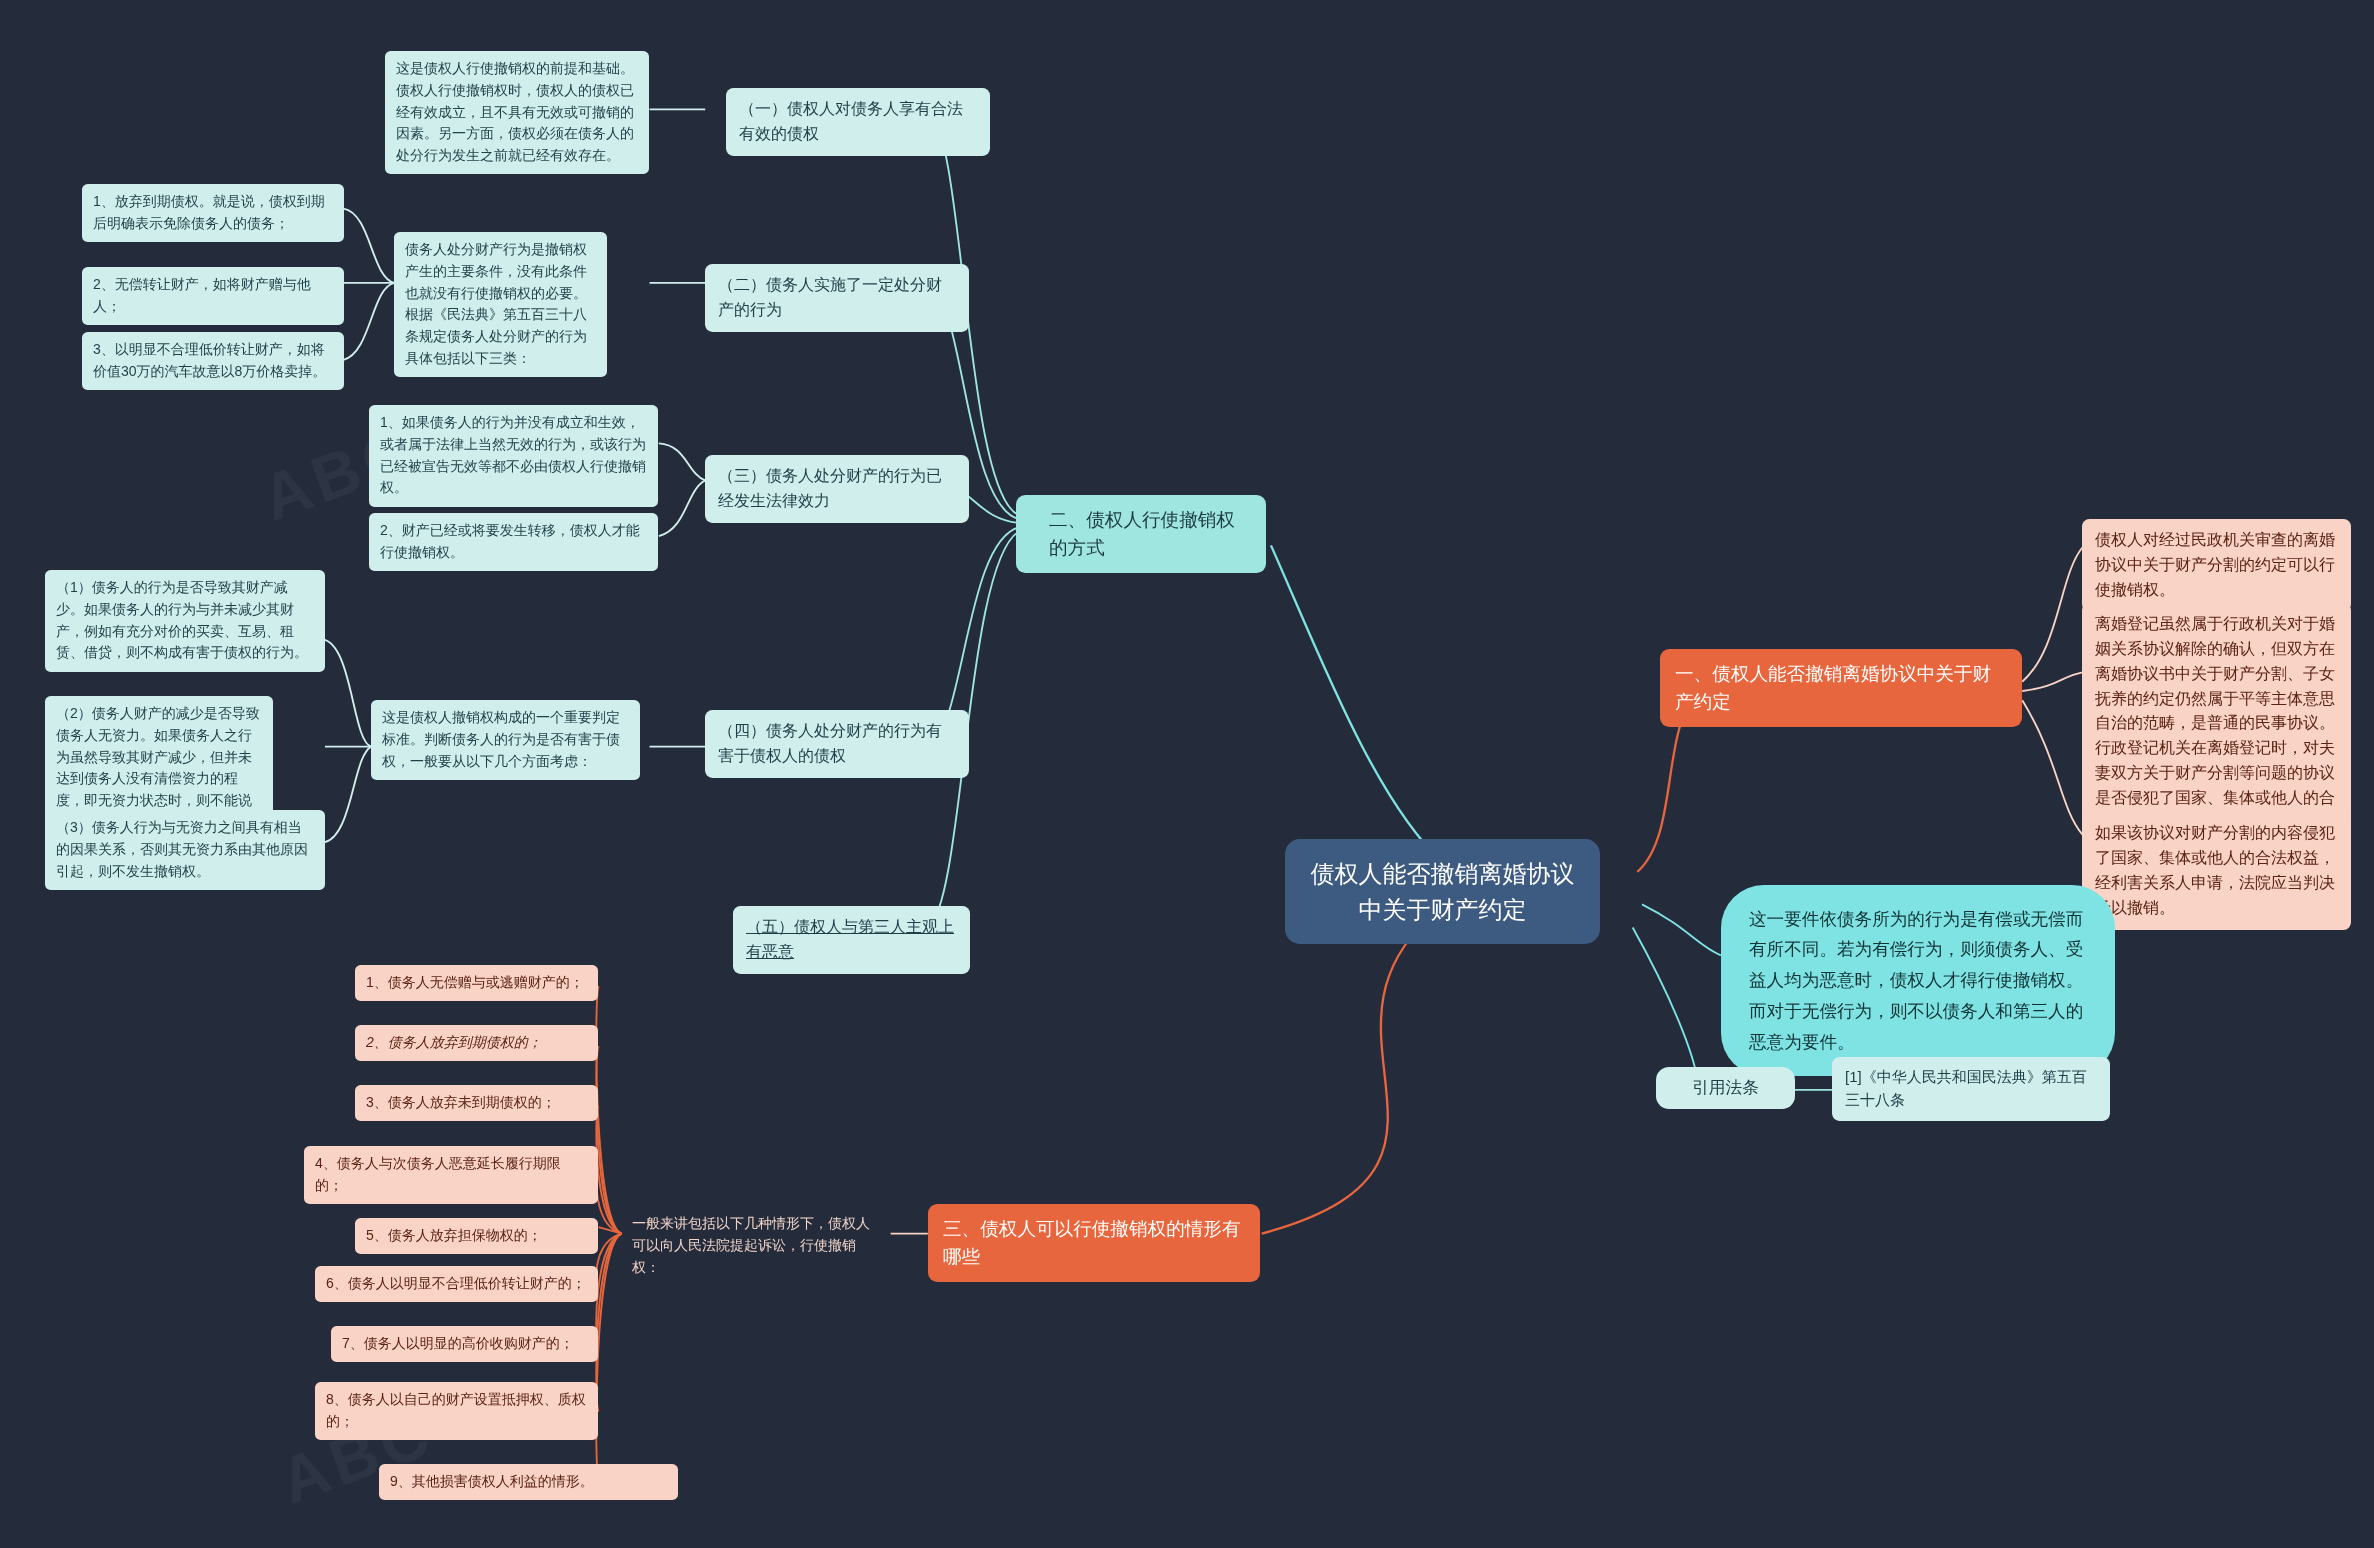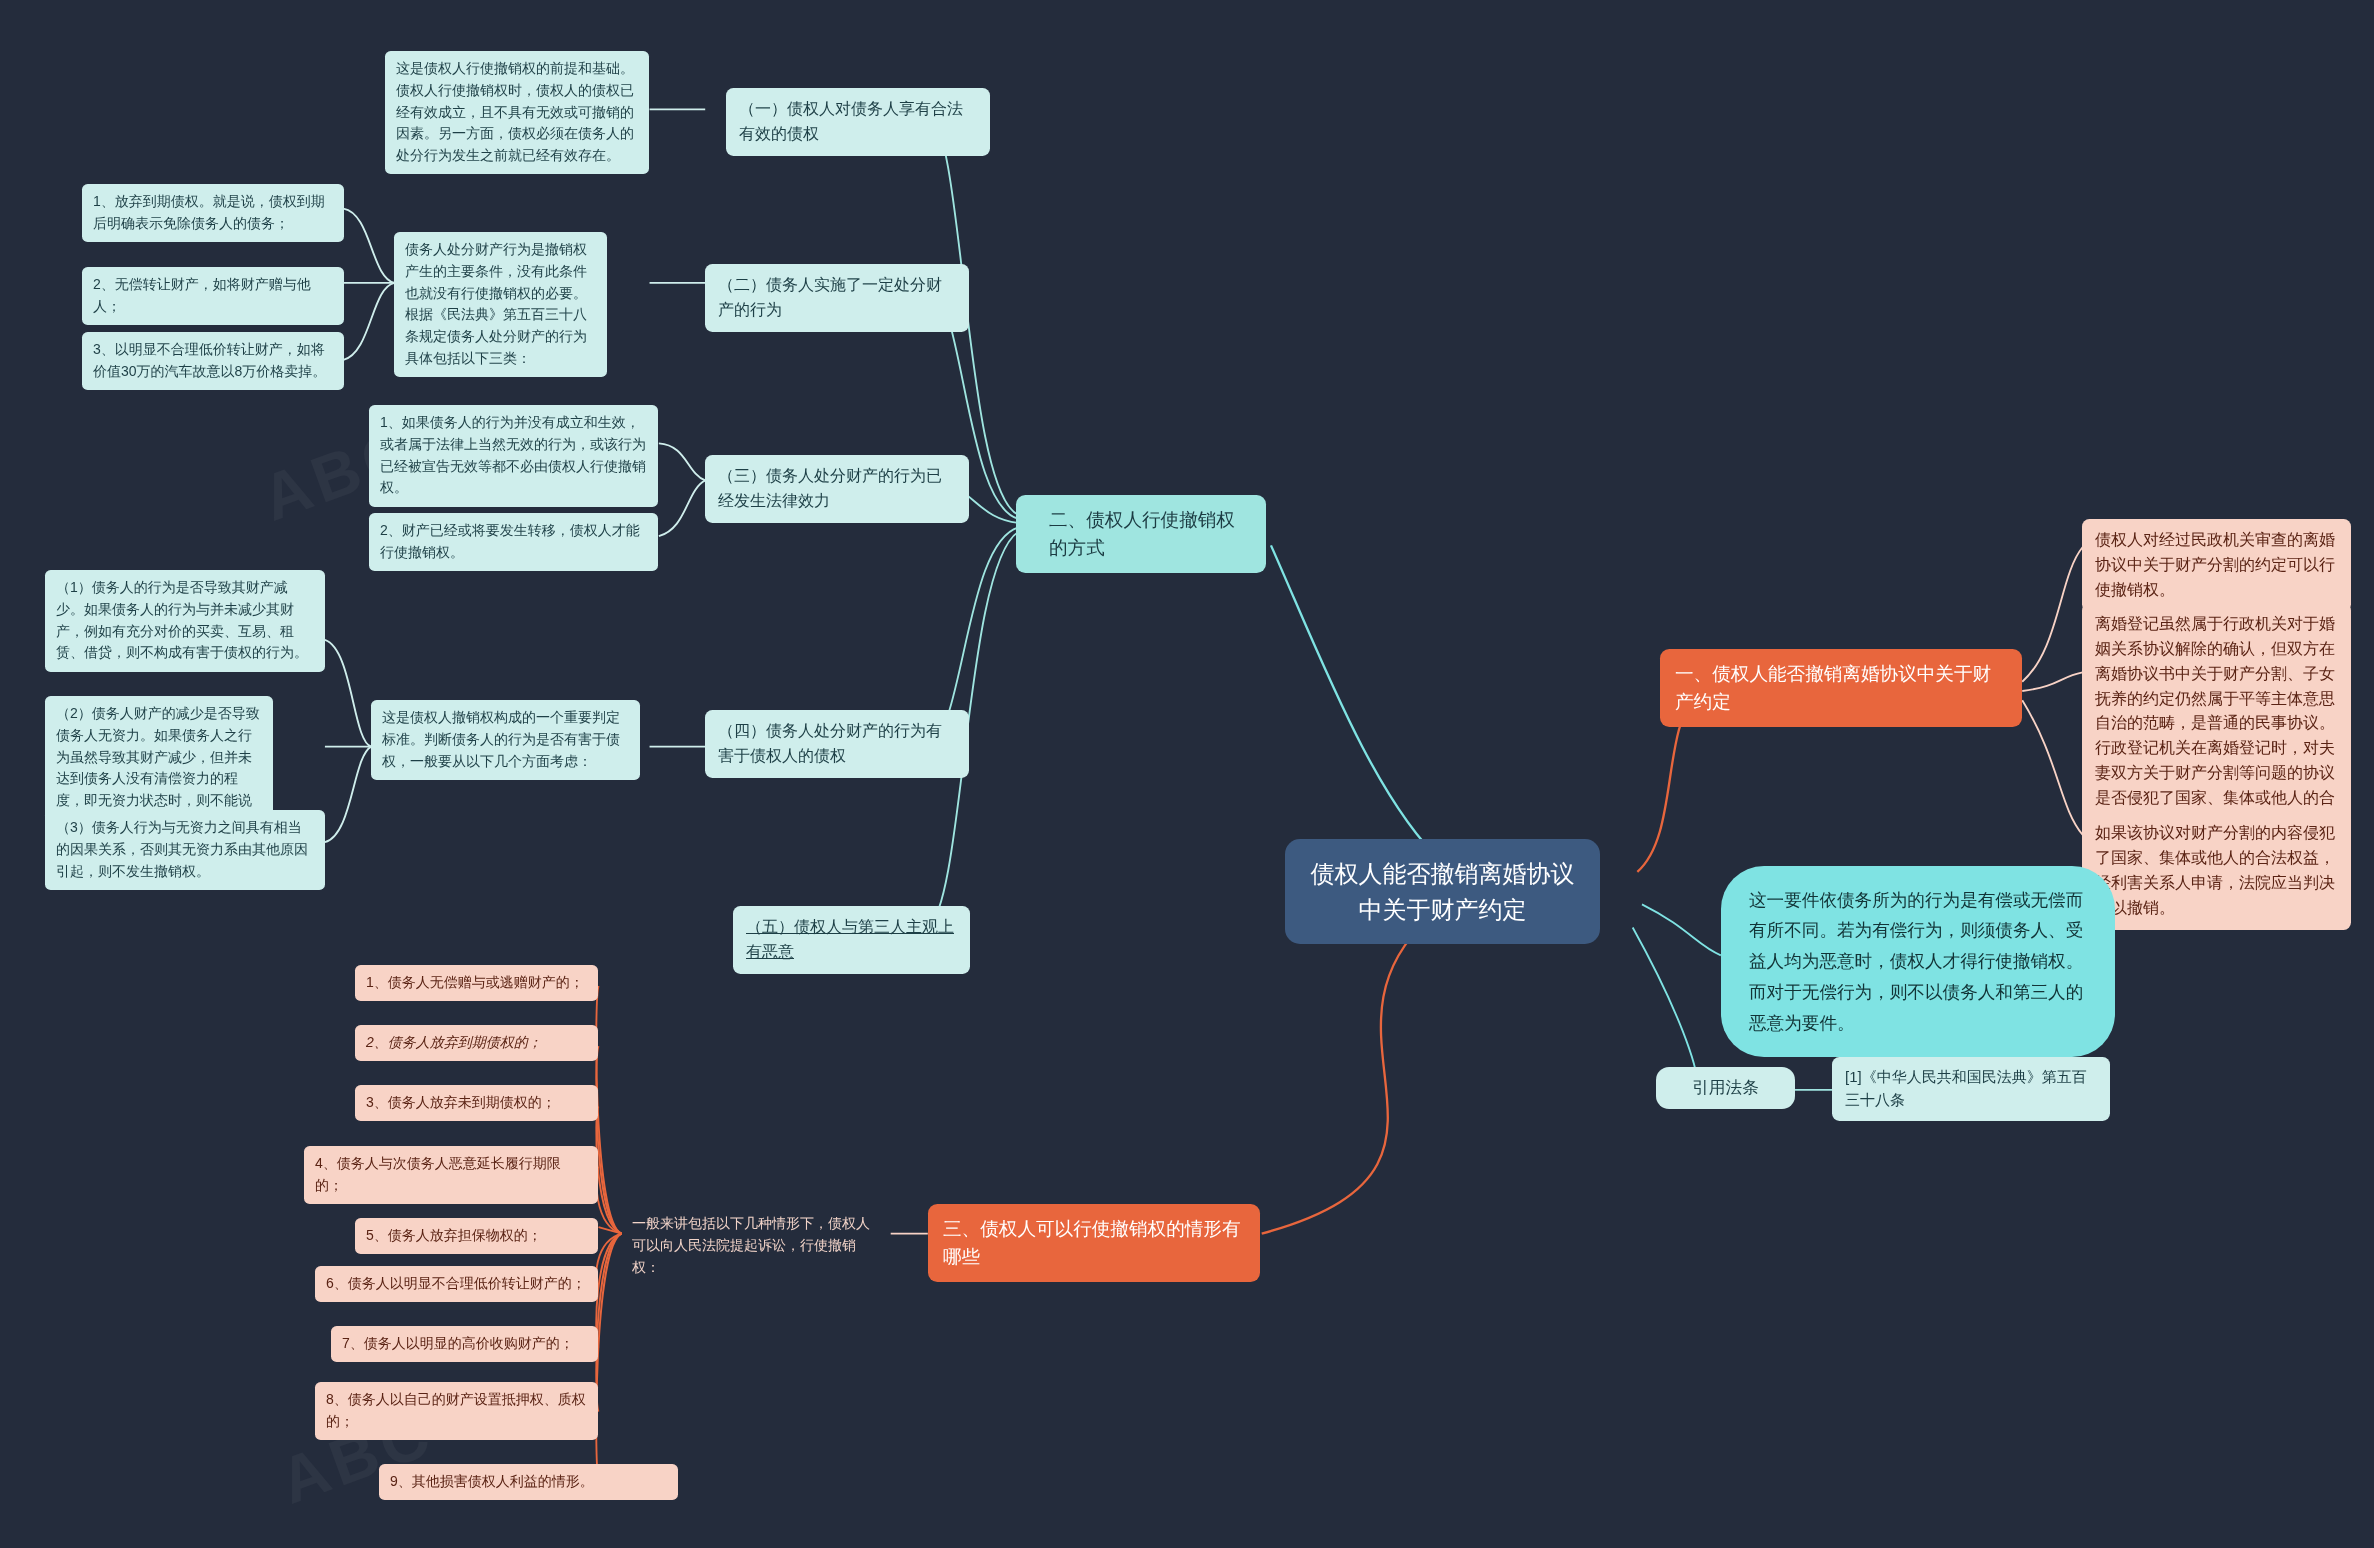--- a/index.html
+++ b/index.html
@@ -120,21 +120,21 @@
   <div class="node sub orange" style="left:2082px;top:519px;width:269px;">
     <span>债权人对经过民政机关审查的离婚协议中关于财产分割的约定可以行使撤销权。</span>
   </div>
   <div class="node sub orange" style="left:2082px;top:603px;width:269px;">
     <span>离婚登记虽然属于行政机关对于婚姻关系协议解除的确认，但双方在离婚协议书中关于财产分割、子女抚养的约定仍然属于平等主体意思自治的范畴，是普通的民事协议。行政登记机关在离婚登记时，对夫妻双方关于财产分割等问题的协议是否侵犯了国家、集体或他人的合法权益并未进行实质性审查。</span>
   </div>
   <div class="node sub orange" style="left:2082px;top:812px;width:269px;">
     <span>如果该协议对财产分割的内容侵犯了国家、集体或他人的合法权益，经利害关系人申请，法院应当判决予以撤销。</span>
   </div>
 
-  <div class="node bubble" style="left:1721px;top:866px;width:394px;">
+  <div class="node bubble" style="left:1721px;top:885px;width:394px;">
     <span>这一要件依债务所为的行为是有偿或无偿而有所不同。若为有偿行为，则须债务人、受益人均为恶意时，债权人才得行使撤销权。而对于无偿行为，则不以债务人和第三人的恶意为要件。</span>
   </div>
 
   <div class="node cite-pill" style="left:1656px;top:1067px;width:139px;">
     <span>引用法条</span>
   </div>
   <div class="node cite-box" style="left:1832px;top:1057px;width:278px;">
     <span>[1]《中华人民共和国民法典》第五百三十八条</span>
   </div>
 

